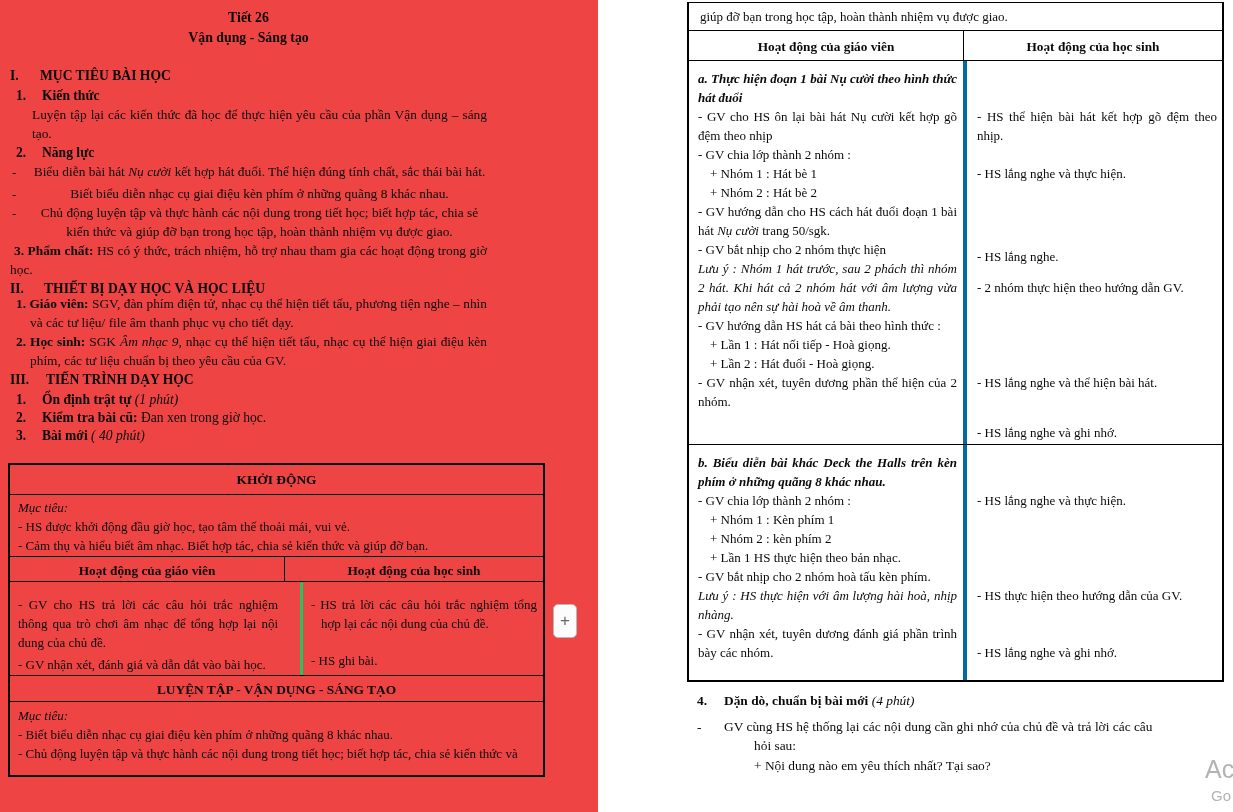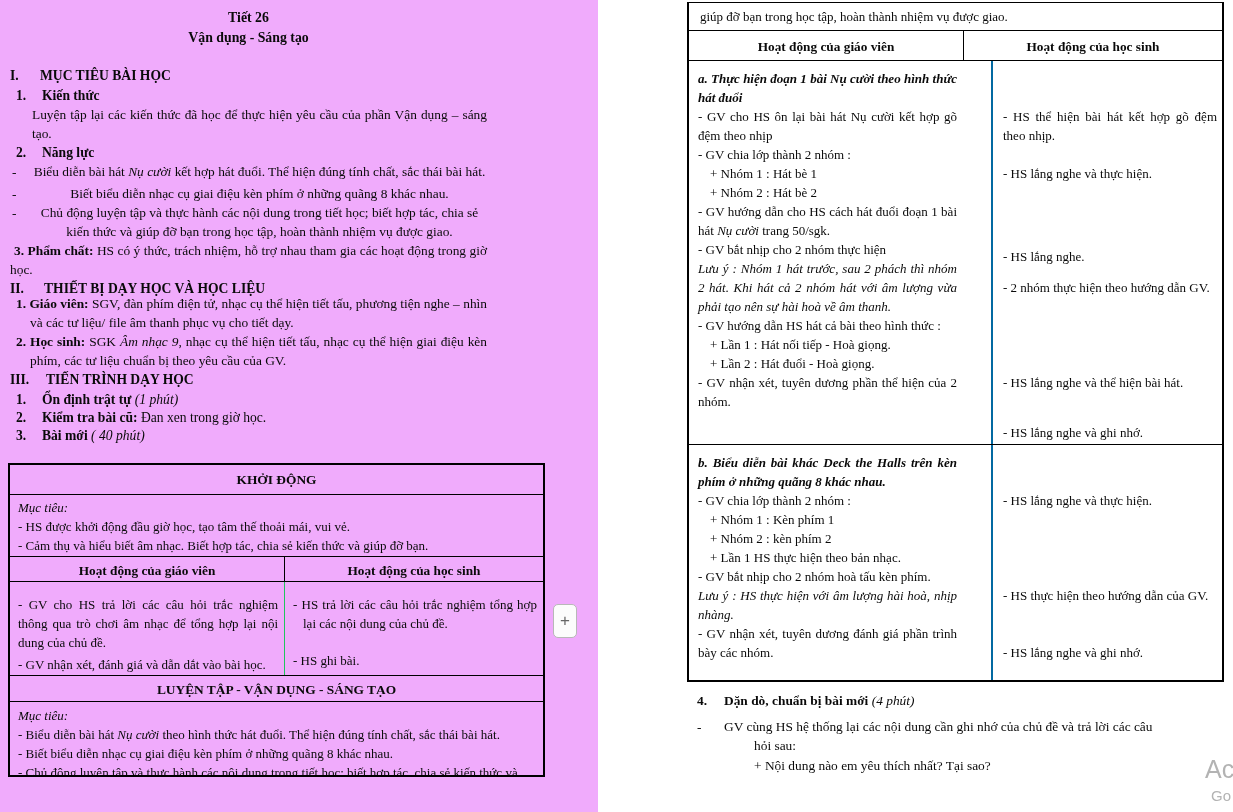--- a/index.html
+++ b/index.html
@@ -15,21 +15,21 @@
   .nowrap { white-space:nowrap; }
 
   
   #page-gap { position:absolute; left:578px; top:0; width:20px; height:812px;
               background:#e9e9e9; border-left:1px solid #dcdcdc; border-right:1px solid #dcdcdc; }
 
   
   .mark { position:absolute; background:#b5b5b5; }
 
   
-  #page1 { position:absolute; left:0; top:0; width:694px; height:812px; background:#f0abfc; }
+  #page1 { position:absolute; left:0; top:0; width:694px; height:812px; background:#ef4444; }
   .p1head { position:absolute; top:8px; left:10px; width:477px; text-align:center;
             font-weight:700; font-size:13.8px; line-height:20px; }
   .p1body { position:absolute; top:62px; left:10px; width:477px; }
   .hline { display:flex; font-weight:700; font-size:13.6px; }
   .num30 { flex:0 0 30px; }
   .num26 { flex:0 0 26px; }
   .indent22 { padding-left:22px; }
   .bullet { display:flex; }
   .dash { flex:0 0 22px; padding-left:2px; }
   .bt { flex:1;text-align:center; }
@@ -38,21 +38,21 @@
   #p1-table { position:absolute; top:463px; left:8px; width:537px; border:2px solid #000;
               font-size:13px; line-height:19px; }
   .t1r { border-top:1px solid #000; }
   .t1-khoidong { height:29px; padding-top:5px; text-align:center; font-weight:700; font-size:13.4px; }
   .t1-muctieu  { height:62px; padding:3px 8px 0 8px; }
   .t1-header   { height:25px; display:flex; font-weight:700; font-size:13.3px; }
   .t1-header .c1 { flex:0 0 274px; text-align:center; padding-top:4px; }
   .t1-header .c2 { flex:1; border-left:1px solid #000; text-align:center; padding-top:4px; }
   .t1-content  { height:94px; display:flex; overflow:hidden; }
   .t1-content .c1 { flex:0 0 274px; padding:13px 6px 0 8px; overflow:hidden; }
-  .t1-content .c2 { flex:1; border-left:1px solid #22c55e; padding:13px 6px 0 8px; overflow:hidden; }
+  .t1-content .c2 { flex:1; border-left:3px solid #22c55e; padding:13px 6px 0 8px; overflow:hidden;margin-left:16px; }
   .t1-luyentap { height:26px; padding-top:4px; text-align:center; font-weight:700; font-size:13.4px; }
   .t1-muctieu2 { height:74px; padding:4px 8px 0 8px; overflow:hidden; }
   .hang10 { padding-left:10px; text-indent:-10px; }
 
   
   #plus-btn { position:absolute; left:553px; top:604px; width:24px; height:34px;
               border:1px solid #b8b8b8; border-radius:5px; background:#fcfcfc; color:#666;
               font-family:"Liberation Sans","DejaVu Sans",sans-serif; font-size:17px; line-height:32px;
               text-align:center; cursor:pointer; z-index:6; }
 
@@ -62,21 +62,21 @@
               border:2px solid #000; border-top:1px solid #000; font-size:13px; line-height:19px; }
   .t2r { border-top:1px solid #000; }
   .t2-spill { height:27px; padding:4px 10px 0 11px; }
   .t2-header { height:30px; display:flex; font-weight:700; font-size:13.3px; }
   .t2-header .c1 { flex:0 0 274px; text-align:center; padding-top:6px; }
   .t2-header .c2 { flex:1; border-left:1px solid #000; text-align:center; padding-top:6px; }
   .t2-row { display:flex; overflow:hidden; }
   .t2-rowa { height:384px; }
   .t2-rowb { height:236px; }
   .t2-row .c1 { flex:0 0 274px; padding:8px 6px 0 9px; overflow:hidden; }
-  .t2-row .c2 { flex:1; border-left:2px solid #0369a1; position:relative; overflow:hidden;margin-left:28px; }
+  .t2-row .c2 { flex:1; border-left:4px solid #0369a1; position:relative; overflow:hidden; }
   .ind { padding-left:12px; }
   .hsitem { position:absolute; left:10px; right:5px; }
 
   #p2-after { position:absolute; left:99px; top:691px; width:505px; font-size:13.4px; line-height:19.5px; }
   .ddline { display:flex; }
   .ddnum { flex:0 0 27px; font-weight:700; }
   .dddash { flex:0 0 27px; }
   .pl57 { padding-left:57px; }
 
   
@@ -174,21 +174,20 @@
         <p class="nowrap" style="margin-top:3px">- GV nhận xét, đánh giá và dẫn dắt vào bài học.</p>
       </div>
       <div class="c2">
         <p class="just hang10">- HS trả lời các câu hỏi trắc nghiệm tổng hợp lại các nội dung của chủ đề.</p>
         <p style="margin-top:18px">- HS ghi bài.</p>
       </div>
     </div>
     <div class="t1r t1-luyentap">LUYỆN TẬP - VẬN DỤNG - SÁNG TẠO</div>
     <div class="t1r t1-muctieu2">
       <div class="i">Mục tiêu:</div>
-      <div><span>- Biểu diễn bài hát </span><span class="r-i">Nụ cười</span><span> theo hình thức hát đuổi. Thể hiện đúng tính chất, sắc thái bài hát.</span></div>
       <div>- Biết biểu diễn nhạc cụ giai điệu kèn phím ở những quãng 8 khác nhau.</div>
       <div class="nowrap">- Chủ động luyện tập và thực hành các nội dung trong tiết học; biết hợp tác, chia sẻ kiến thức và</div>
     </div>
   </div>
 </div>
 
 <div id="plus-btn">+</div>
 
 <div id="page2">
   <div id="p2-table">

